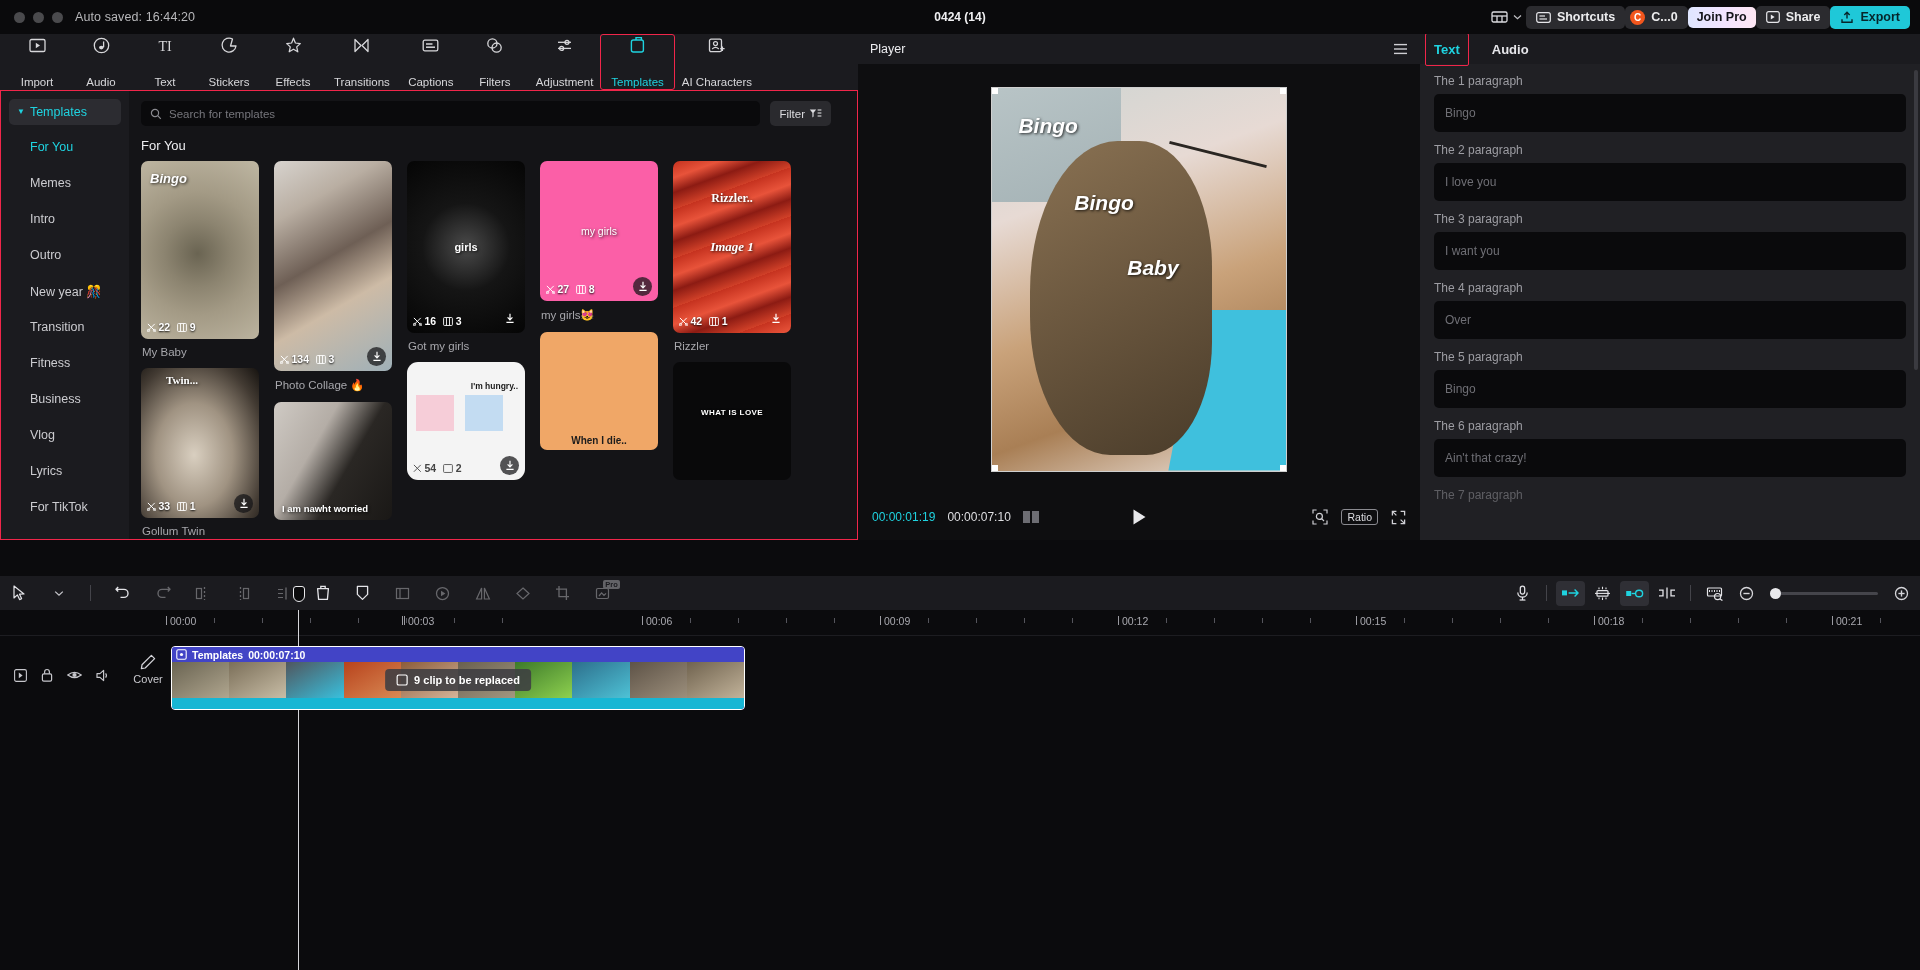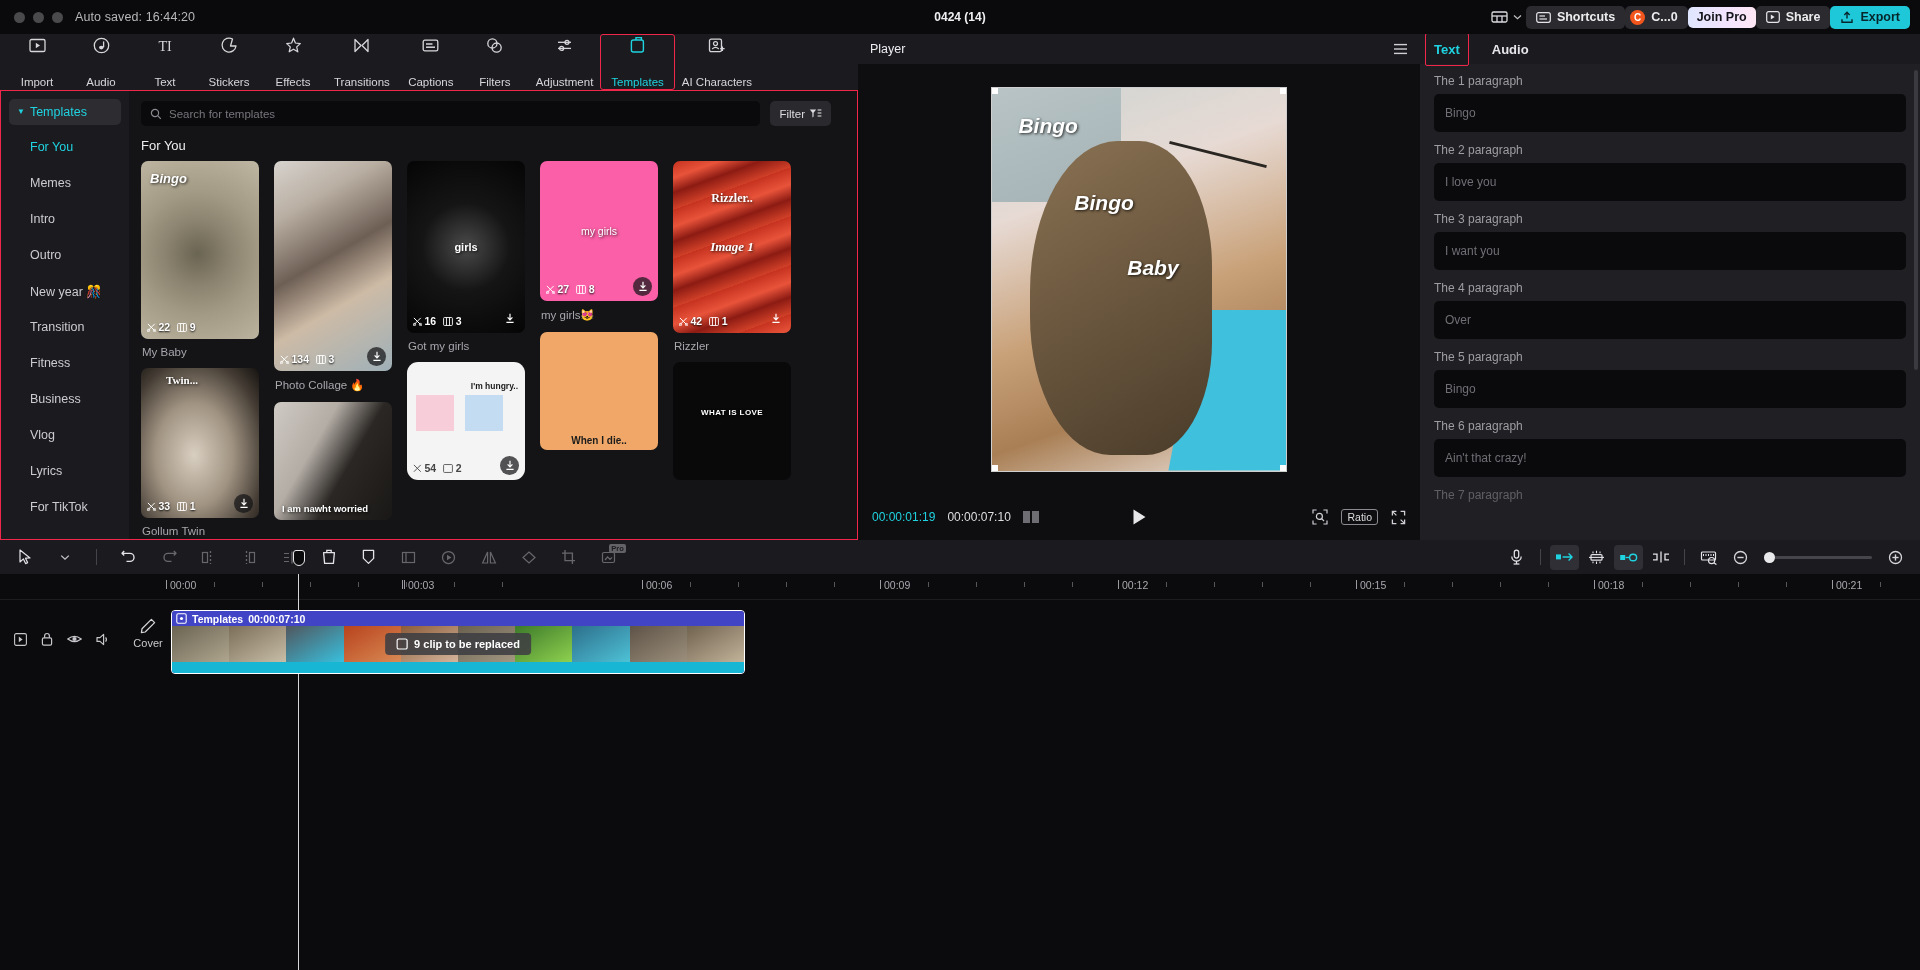--- a/index.html
+++ b/index.html
@@ -163,21 +163,21 @@
     padding: 0 11px; font-size: 12px; color: #6f6f75; margin-bottom: 11px; cursor: text;
   }
   .scroll-th {
     position: absolute; right: 2px; top: 36px; width: 4px; height: 300px;
     background: #3a3a40; border-radius: 2px;
   }
 
   
   .timeline { position: absolute; left: 0; top: 540px; width: 1920px; height: 430px; background: #0b0b0d; }
   .tl-tools {
-    height: 34px; background: #1b1b1f; display: flex; align-items: center; padding: 0 10px; gap: 11px;
+    height: 34px; background: #1b1b1f; display: flex; align-items: center; padding: 0 4px; gap: 11px; margin-top: 36px;
   }
   .ti { width: 29px; height: 25px; display: flex; align-items: center; justify-content: center; cursor: pointer; border-radius: 4px; }
   .ti.dim { opacity: .38; }
   .ti.on { background: #2f2f35; }
   .vsep { width: 1px; height: 16px; background: #44444a; margin: 0 6px; }
   .pro-badge {
     position: absolute; font-size: 7.5px; font-weight: bold; background: #d8d8dc; color: #1b1b1f;
     border-radius: 2px; padding: 0 2px; transform: translate(9px,-9px);
   }
   .tl-right { margin-left: auto; display: flex; align-items: center; gap: 3px; }

